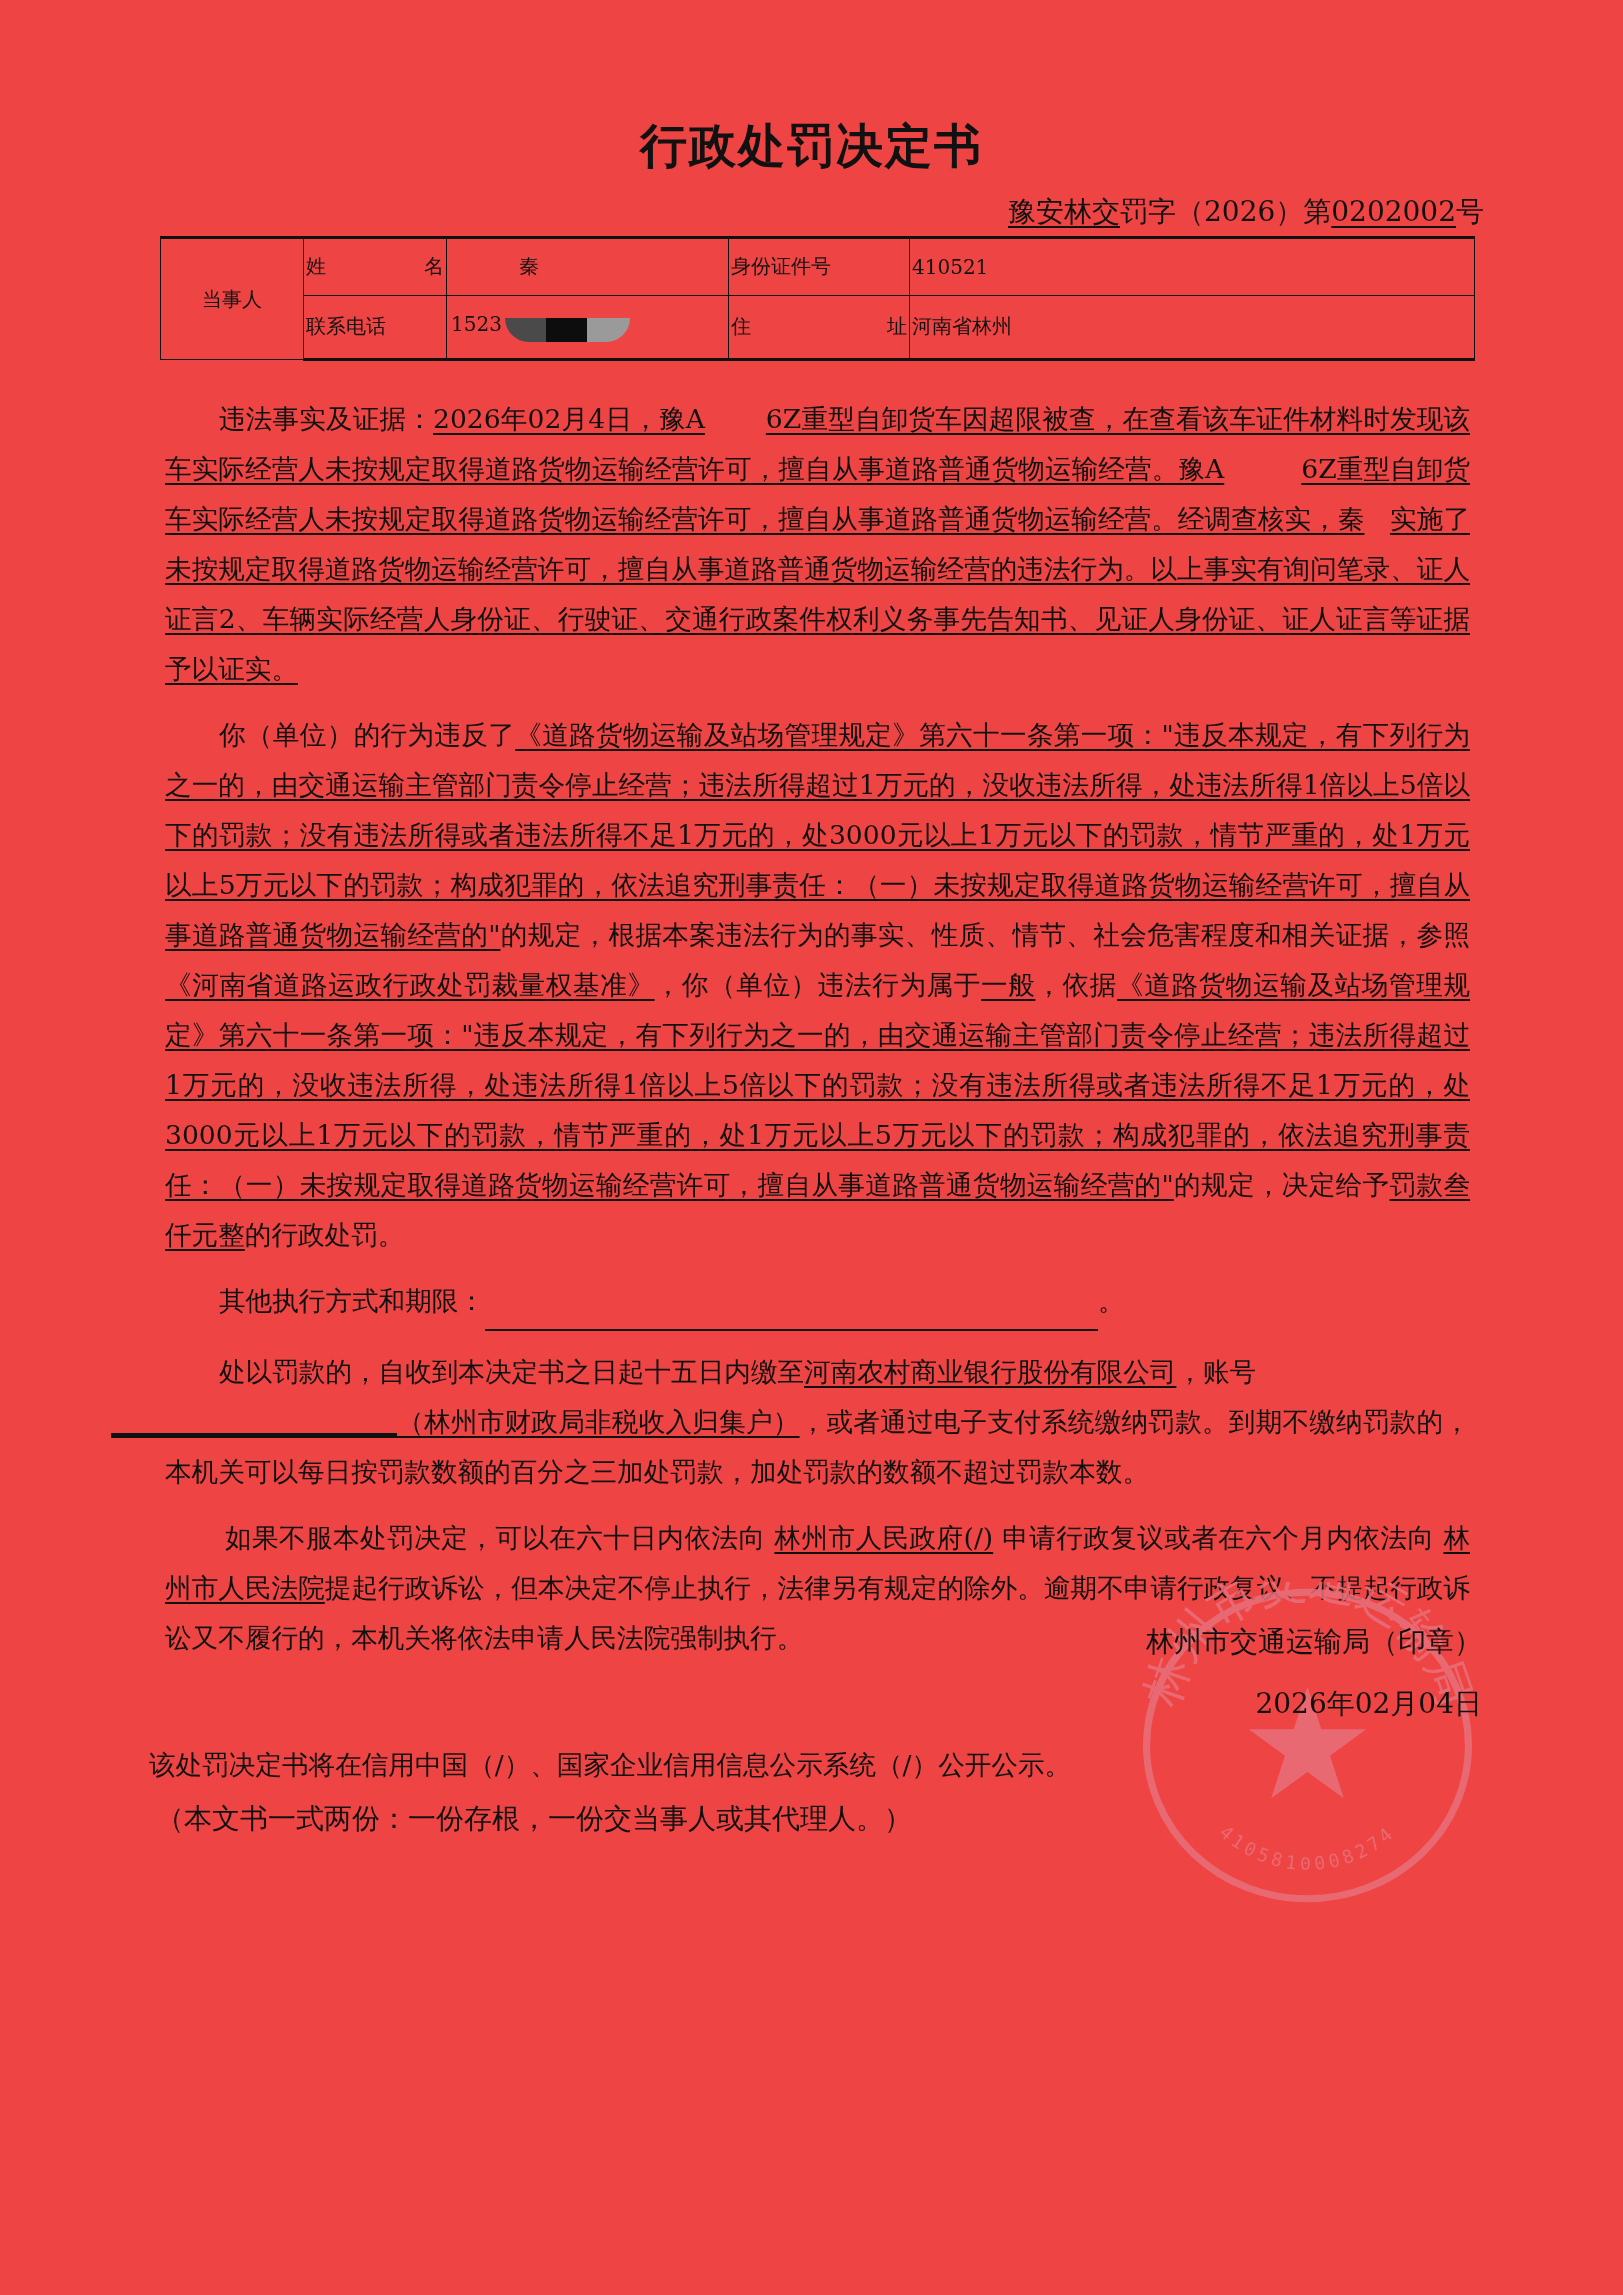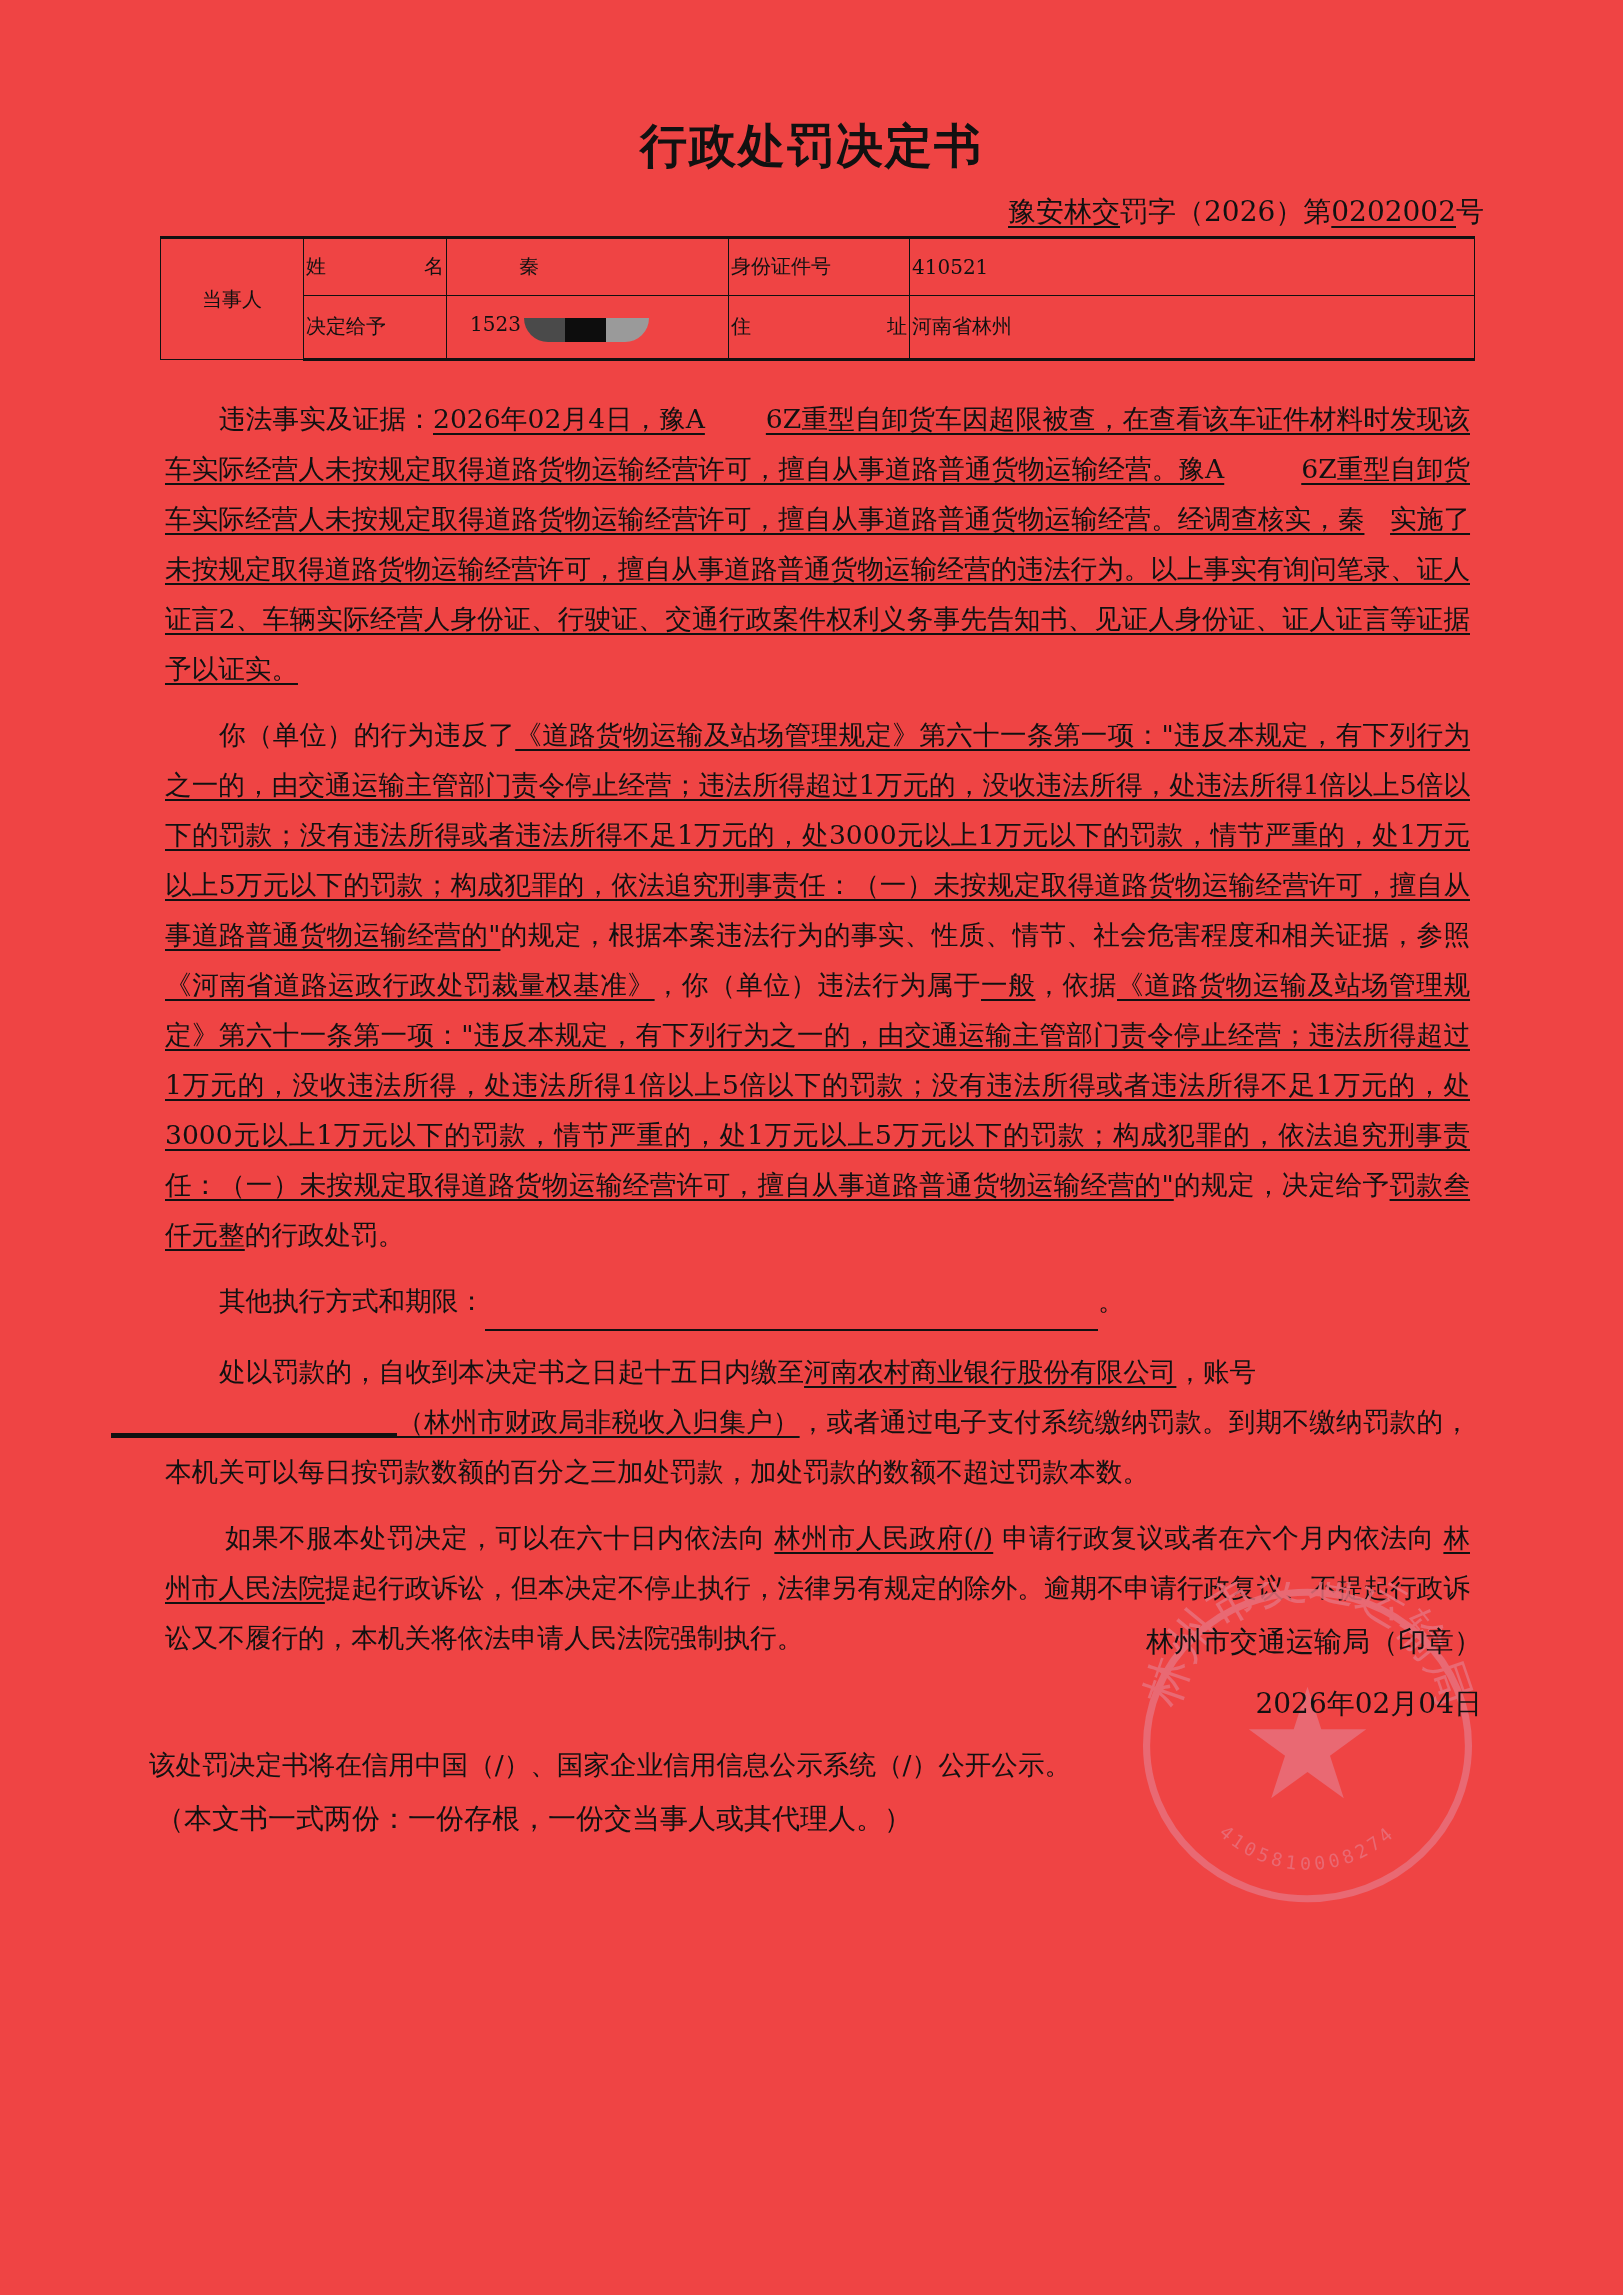--- a/index.html
+++ b/index.html
@@ -50,22 +50,22 @@
             <div class="spread">
               <span>姓</span>
               <span>名</span>
             </div>
           </td>
       <td class="c-val1" style="padding-left:72px"><span>秦</span></td>
       <td class="c-lab2">身份证件号</td>
       <td>410521</td>
     </tr>
     <tr>
-      <td class="c-lab">决定给予</td>
-      <td class="c-val1" style="padding-left:23px"><span>1523</span><span class="redact-dark"></span></td>
+      <td class="c-lab">联系电话</td>
+      <td class="c-val1" style="padding-left:4px"><span>1523</span><span class="redact-dark"></span></td>
       <td class="c-lab2">
             <div class="spread">
               <span>住</span>
               <span>址</span>
             </div>
           </td>
       <td>河南省林州</td>
     </tr>
   </tbody>
     </table>

